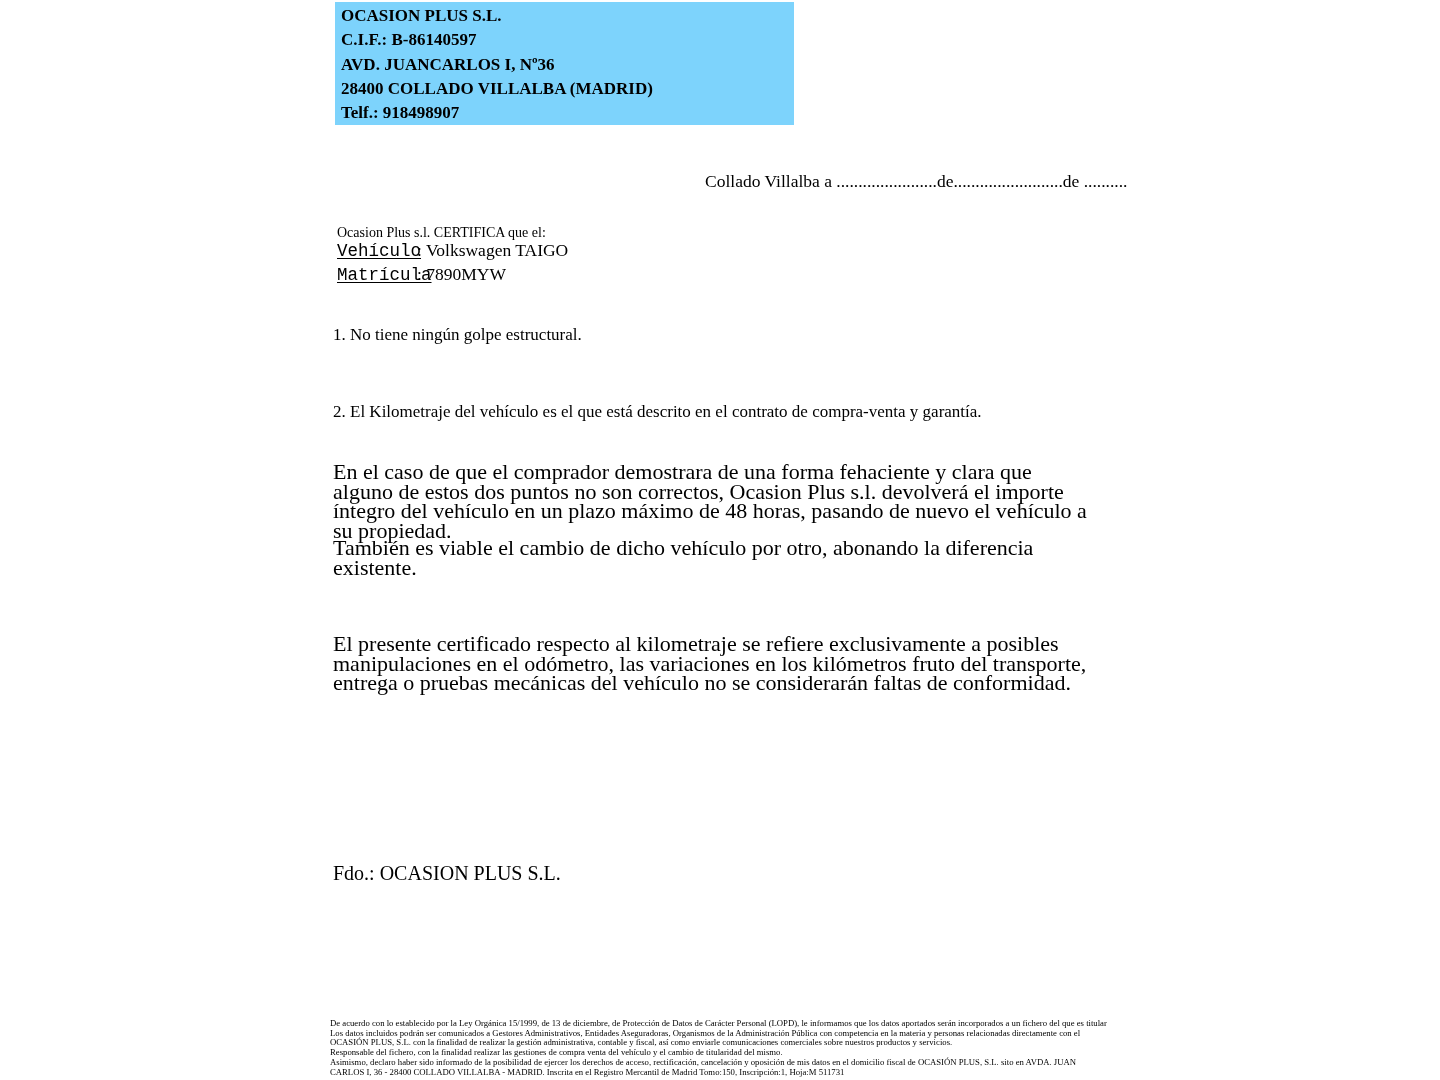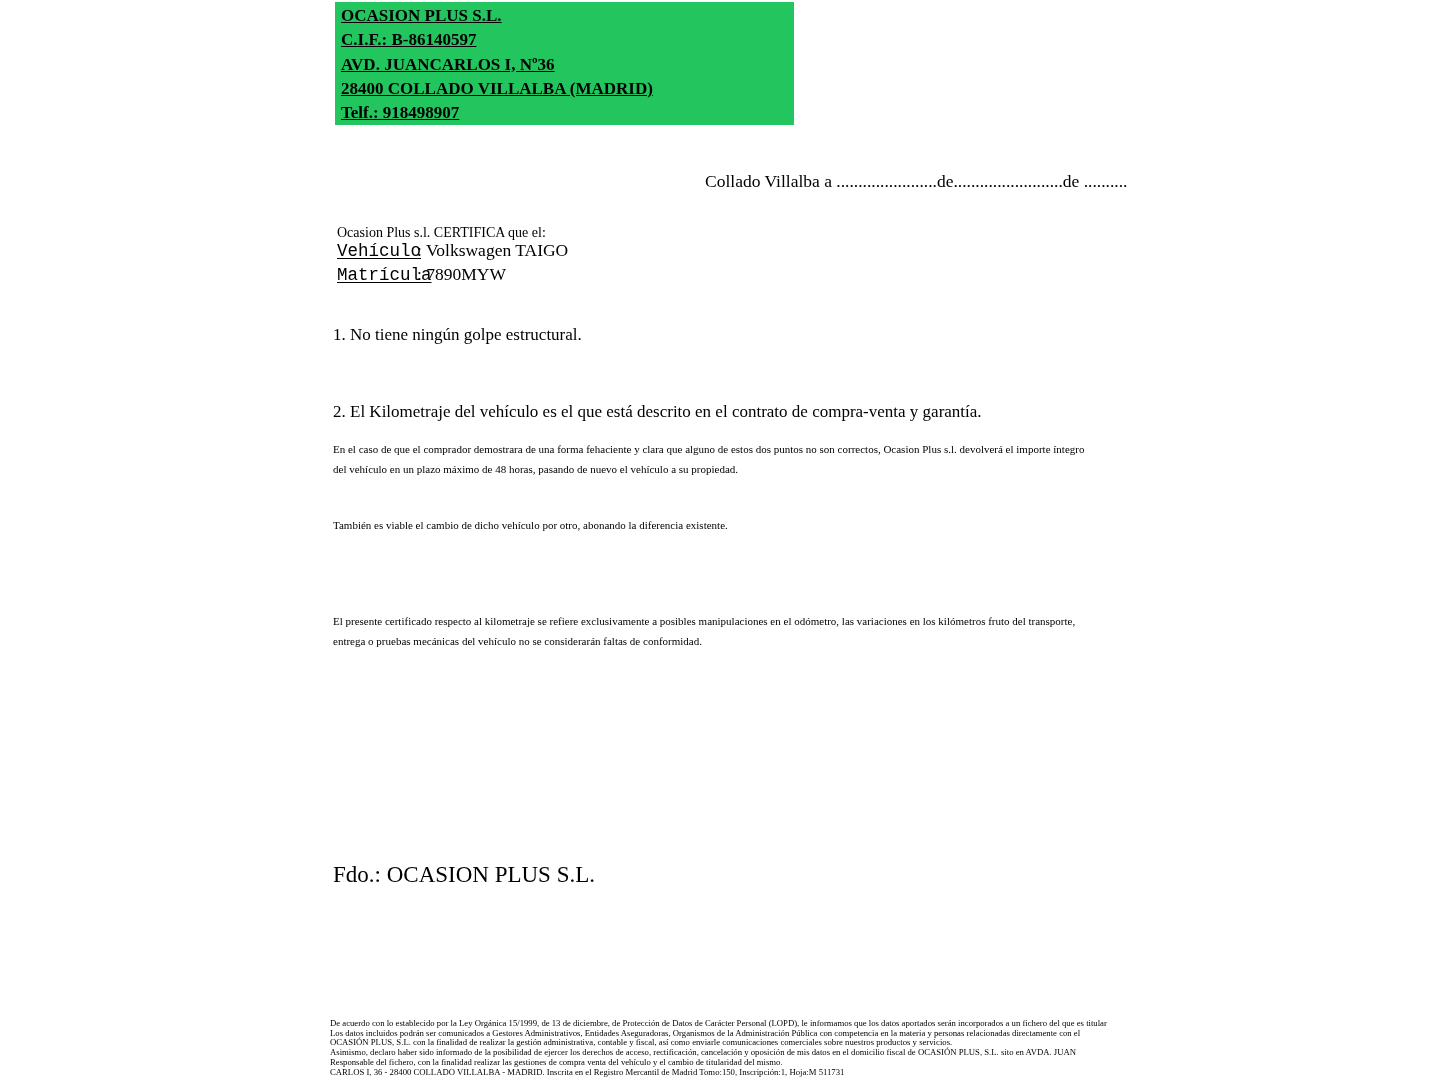--- a/index.html
+++ b/index.html
@@ -8,26 +8,25 @@
     background: #ffffff;
     font-family: "Liberation Serif", "DejaVu Serif", serif;
     color: #000000;
     overflow: hidden;
   }
   .page { position: relative; width: 1440px; height: 1080px; background: #ffffff; }
 
   .header-box {
     position: absolute; left: 335px; top: 2px;
     width: 459px; height: 123px;
-    background: #22c55e;
+    background: #7dd3fc;
     padding: 2px 0 0 6px;
     font-weight: bold;
     font-size: 17px;
     line-height: 24.3px;
-    text-decoration: underline;
   }
 
   .date-line {
     position: absolute; left: 681px; top: 171px;
     font-size: 17.5px; white-space: nowrap; margin-left: 24px;
   }
 
   .certify-intro {
     position: absolute; left: 337px; top: 225px;
     font-size: 14px; white-space: nowrap;
@@ -37,31 +36,32 @@
   .field-row.plate   { top: 264px; }
   .field-label { display: inline-block; width: 80px; font-family: Liberation Mono, monospace; }
   .field-label u { text-decoration: underline; text-underline-offset: 2px; }
 
   .condition { position: absolute; left: 333px; width: 770px; font-size: 17px; white-space: nowrap; }
   .condition.c1 { top: 325px; }
   .condition.c2 { top: 363px; margin-top: 39px; }
 
   .para {
     position: absolute; left: 333px; width: 762px;
-    font-size: 11px; line-height: 19.6px;
+    font-size: 22px; line-height: 19.6px;
     text-align: left;
+    margin-top: 22px;
   }
   .para.p1 { top: 440px; }
   .para.p2 { top: 516px; }
   .para.p3 { top: 555px; }
   .para.p4 { top: 612px; }
 
   .signature {
     position: absolute; left: 333px; top: 862px;
-    font-size: 23px; white-space: nowrap;
+    font-size: 20px; white-space: nowrap;
   }
 
   .legal-footer {
     position: absolute; left: 330px; top: 1019px;
     width: 790px;
     font-size: 8.7px; line-height: 9.7px;
   }
   .legal-footer div { white-space: nowrap; }
 </style>
 </head>
@@ -95,18 +95,18 @@
   <div class="para p1">En el caso de que el comprador demostrara de una forma fehaciente y clara que alguno de estos dos puntos no son correctos, Ocasion Plus s.l. devolverá el importe íntegro del vehículo en un plazo máximo de 48 horas, pasando de nuevo el vehículo a su propiedad.</div>
   <div class="para p2">También es viable el cambio de dicho vehículo por otro, abonando la diferencia existente.</div>
   <div class="para p4">El presente certificado respecto al kilometraje se refiere exclusivamente a posibles manipulaciones en el odómetro, las variaciones en los kilómetros fruto del transporte, entrega o pruebas mecánicas del vehículo no se considerarán faltas de conformidad.</div>
 
   <div class="signature">Fdo.: OCASION PLUS S.L.</div>
 
   <div class="legal-footer">
     <div>De acuerdo con lo establecido por la Ley Orgánica 15/1999, de 13 de diciembre, de Protección de Datos de Carácter Personal (LOPD), le informamos que los datos aportados serán incorporados a un fichero del que es titular</div>
     <div>Los datos incluidos podrán ser comunicados a Gestores Administrativos, Entidades Aseguradoras, Organismos de la Administración Pública con competencia en la materia y personas relacionadas directamente con el</div>
     <div>OCASIÓN PLUS, S.L. con la finalidad de realizar la gestión administrativa, contable y fiscal, así como enviarle comunicaciones comerciales sobre nuestros productos y servicios.</div>
+    <div>Responsable del fichero, con la finalidad realizar las gestiones de compra venta del vehículo y el cambio de titularidad del mismo.</div>
     <div>Asimismo, declaro haber sido informado de la posibilidad de ejercer los derechos de acceso, rectificación, cancelación y oposición de mis datos en el domicilio fiscal de OCASIÓN PLUS, S.L. sito en AVDA. JUAN</div>
-    <div>Responsable del fichero, con la finalidad realizar las gestiones de compra venta del vehículo y el cambio de titularidad del mismo.</div>
     <div>CARLOS I, 36 - 28400 COLLADO VILLALBA - MADRID. Inscrita en el Registro Mercantil de Madrid Tomo:150, Inscripción:1, Hoja:M 511731</div>
   </div>
 
 </div>
 
 </body></html>

